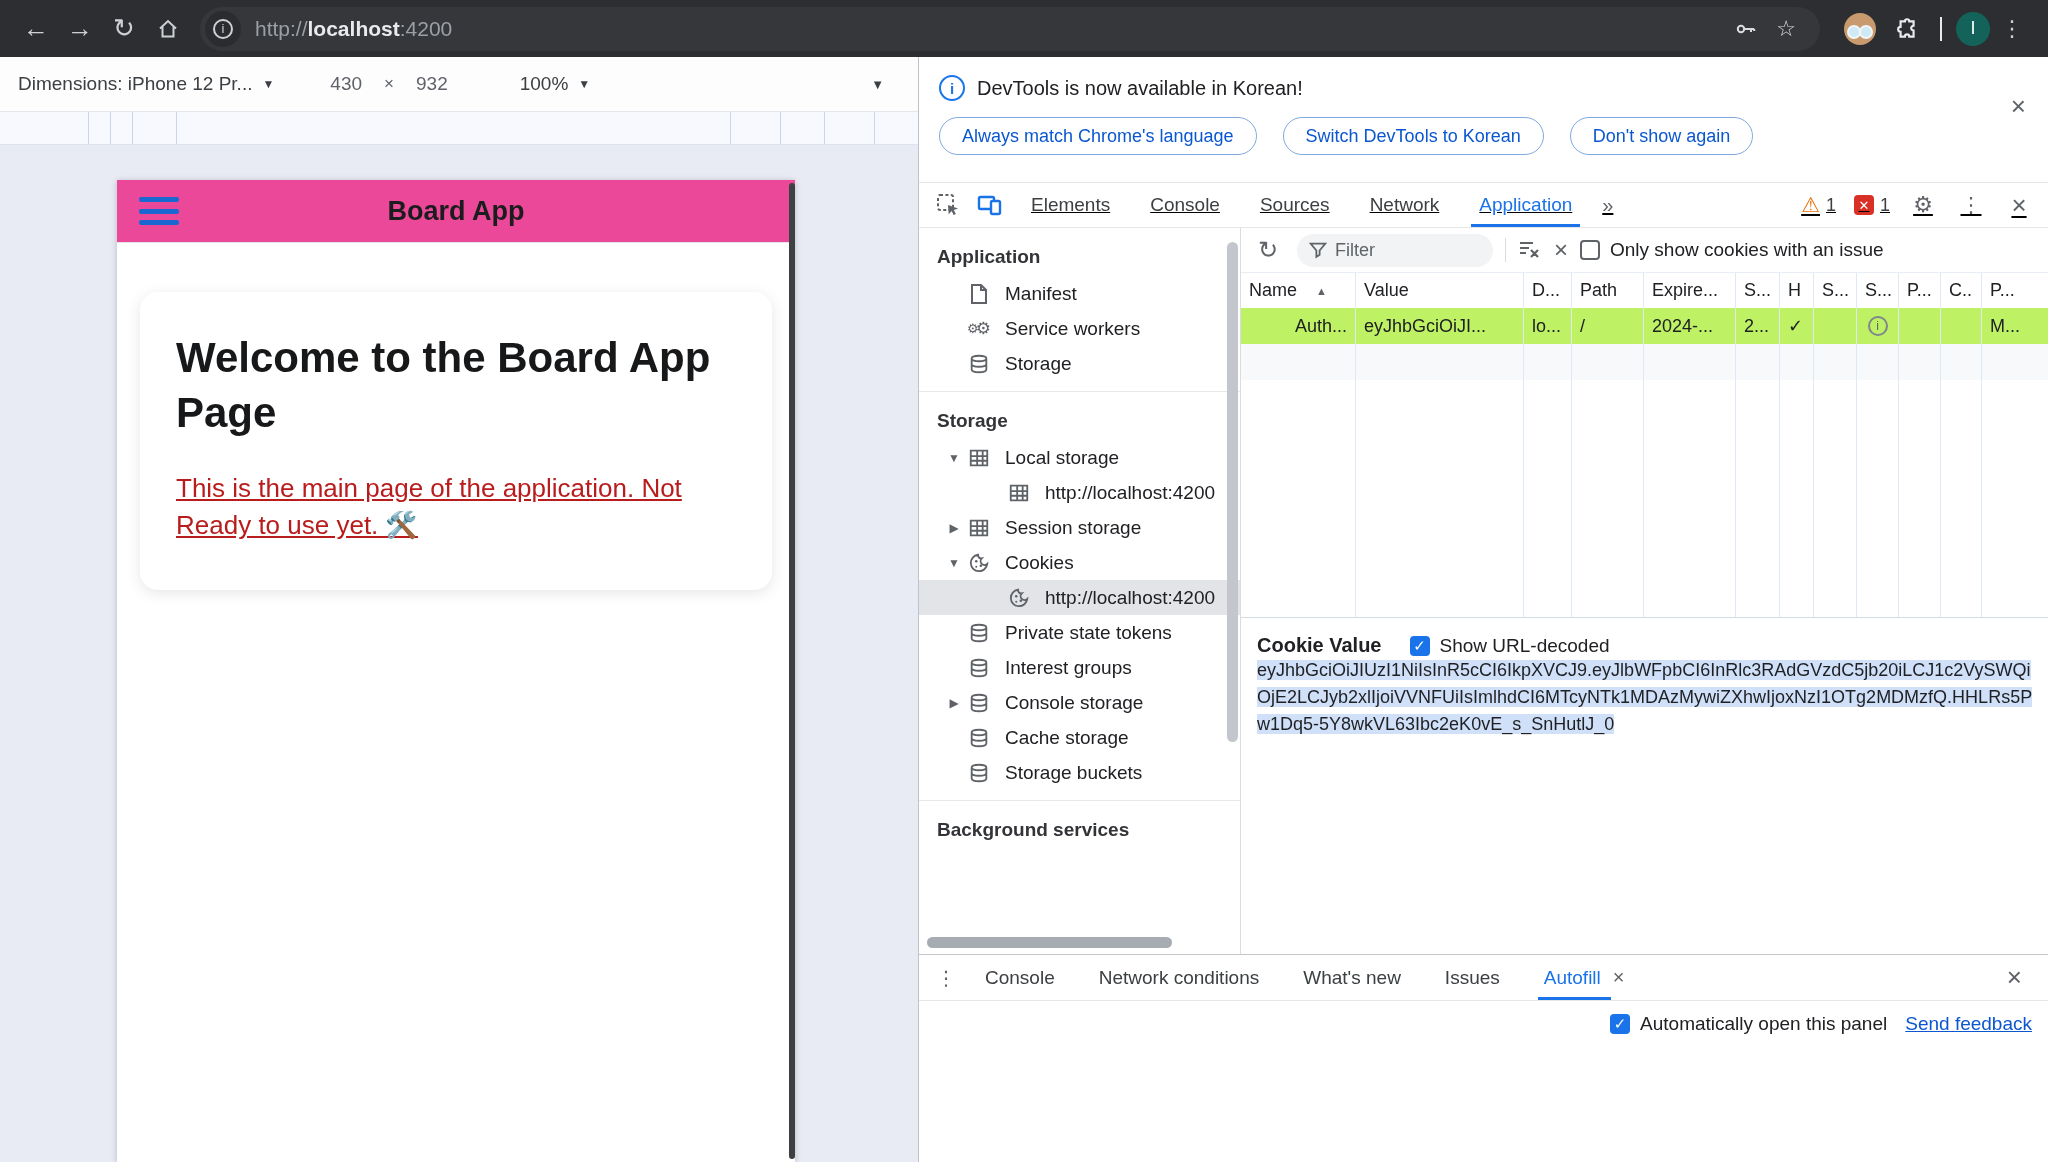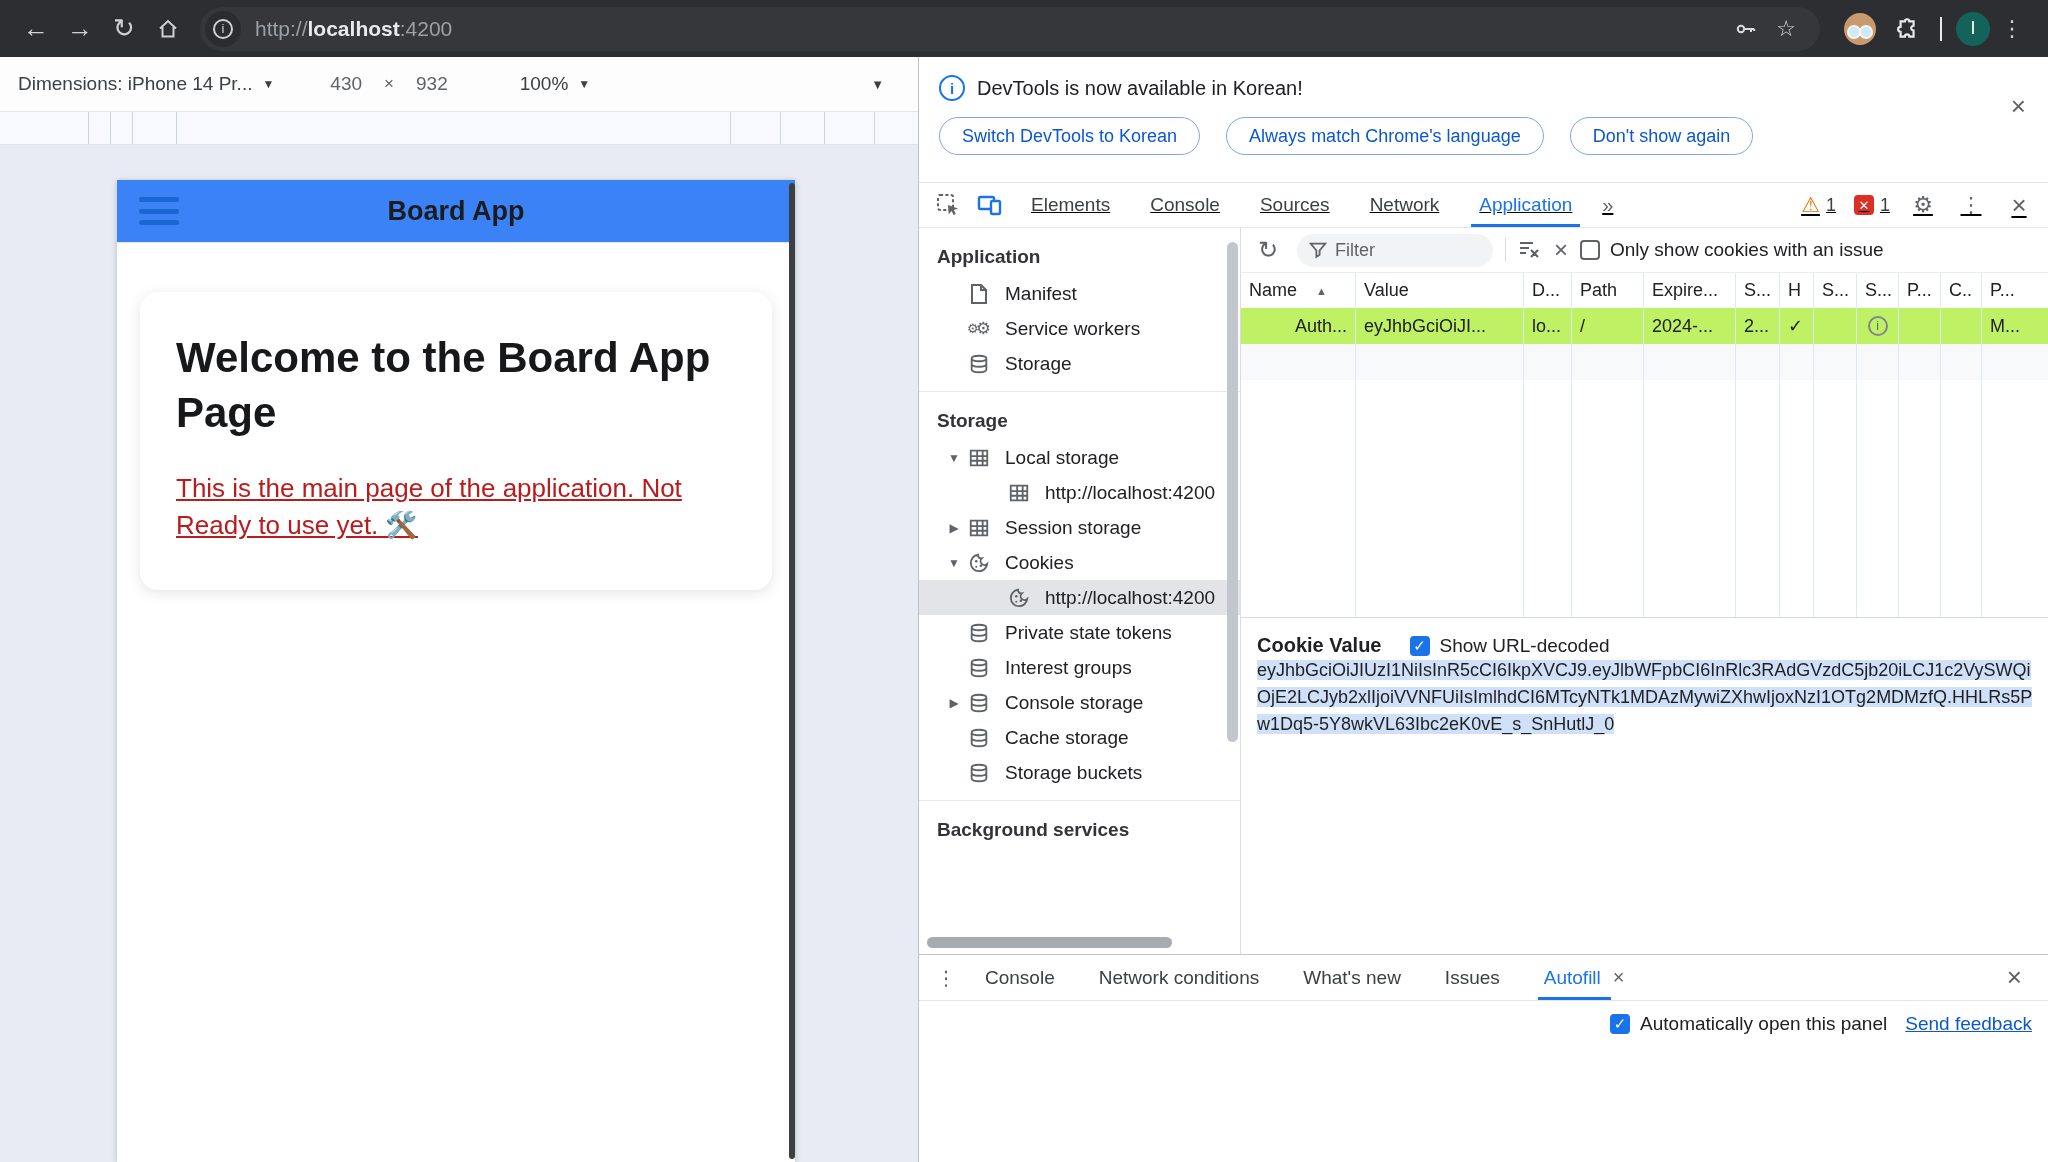--- a/index.html
+++ b/index.html
@@ -41,21 +41,21 @@
   .dt-item { display:flex; align-items:center; }
   .caret { font-size:12px; color:#3c4043; margin-left:10px; }
   .dims-num { color:#5f6368; }
   .mult { color:#5f6368; margin:0 22px; font-size:17px; }
   .ruler { height:33px; background:#f7f9fe; border-bottom:1px solid #dde3ef; position:relative; }
   .tick { position:absolute; top:0; bottom:0; width:1px; background:#ccd6ea; }
   .stage { flex:1; position:relative; }
   .viewport { position:absolute; left:117px; top:35px; bottom:0; width:678px; background:#fff;
               box-shadow:0 1px 6px rgba(0,0,0,.22); }
   .page-scrollbar { position:absolute; right:0; top:3px; bottom:3px; width:6px; background:#3c4043; border-radius:3px; }
-  .appbar { height:63px; background:#3b82f6; border-bottom:1px solid #e3e5e8; display:flex; align-items:center;
+  .appbar { height:63px; background:#ec4899; border-bottom:1px solid #e3e5e8; display:flex; align-items:center;
             padding:0 22px; position:relative; }
   .hamburger { width:40px; height:28px; display:flex; flex-direction:column; justify-content:space-between; }
   .hamburger i { display:block; height:5px; border-radius:2px; background:#1a67d2; }
   .appbar-title { position:absolute; left:0; right:0; text-align:center; font-size:27px; font-weight:bold; color:#1b1c1e; }
   .card { width:632px; margin:49px auto 0; background:#fff; border-radius:18px; box-shadow:0 3px 14px rgba(60,64,67,.13);
           padding:38px 36px 46px; }
   .card h1 { font-size:42px; line-height:55px; font-weight:bold; color:#17181a; }
   .card p { margin-top:30px; font-size:26px; line-height:37px; color:#b91c1c;text-decoration:underline; }
 
   
@@ -193,21 +193,21 @@
     <div class="vsep"></div>
     <div class="profile-badge">I</div>
     <div class="nav-ico" style="font-size:22px;">⋮</div>
   </div>
 
   <div class="content-row">
 
     <div class="device-pane">
       <div class="device-toolbar">
         <div class="dt-item">
-          <span>Dimensions: iPhone 14 Pr...</span>
+          <span>Dimensions: iPhone 12 Pr...</span>
           <span class="caret">▼</span>
         </div>
         <span class="dims-num" style="margin-left:56px;">430</span>
         <span class="mult">×</span>
         <span class="dims-num">932</span>
         <div class="dt-item" style="margin-left:72px;">
           <span>100%</span>
           <span class="caret">▼</span>
         </div>
         <span class="caret" style="margin-left:auto; margin-right:16px; font-size:13px;">▼</span>
@@ -242,22 +242,22 @@
     </div>
 
     <div class="devtools">
 
       <div class="notice">
         <div class="notice-title">
           <div class="i-badge">i</div>
           <div class="notice-text">DevTools is now available in Korean!</div>
         </div>
         <div class="notice-btns">
+          <button class="pill-btn">Always match Chrome's language</button>
           <button class="pill-btn">Switch DevTools to Korean</button>
-          <button class="pill-btn">Always match Chrome's language</button>
           <button class="pill-btn">Don't show again</button>
         </div>
         <div class="notice-close">×</div>
       </div>
 
       <div class="tabbar">
         <div class="tb-ico">
           <svg width="26" height="26" viewBox="0 0 26 26">
               <rect x="3" y="3" width="15" height="15" rx="2" fill="none" stroke="#5f6368" stroke-width="2" stroke-dasharray="3 2.4"></rect>
               <path d="M13 13l10 3.6-4.2 1.5 2 4-2.2 1-1.9-4-3 3.2z" fill="#5f6368"></path>

